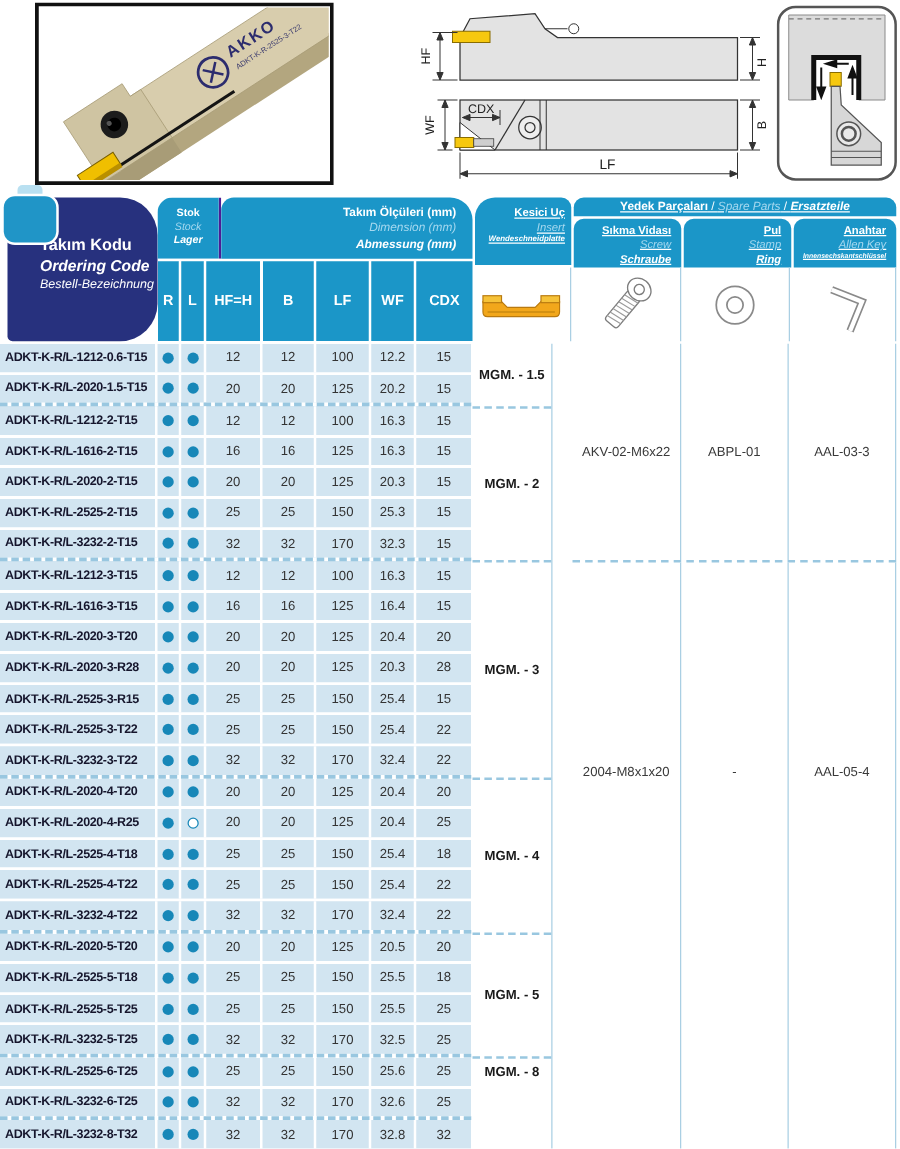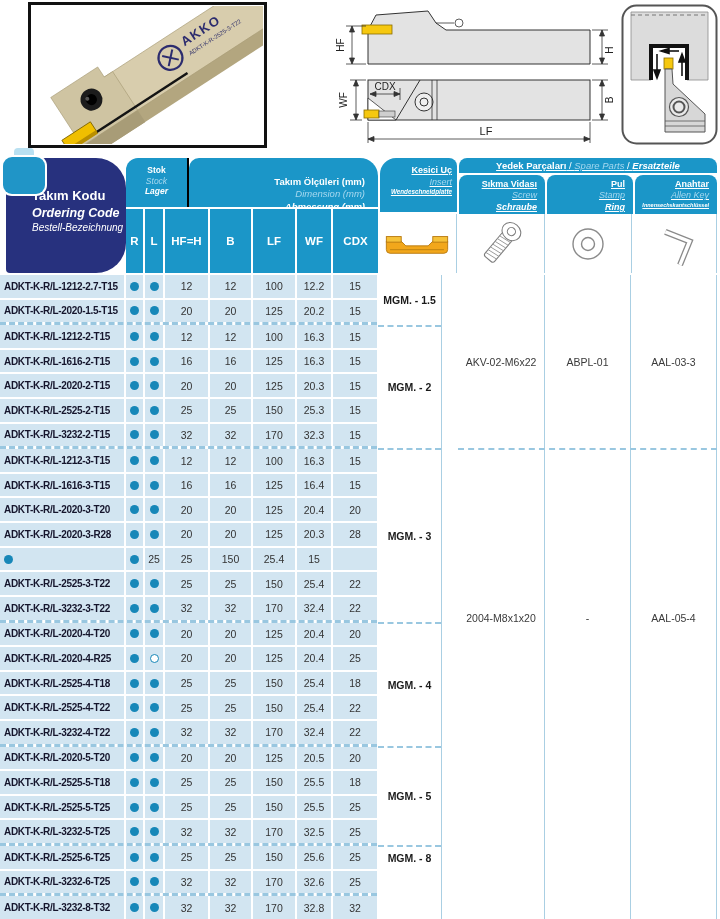--- a/index.html
+++ b/index.html
@@ -29,25 +29,25 @@
   .bm-body{ position:absolute; left:3px; top:157px; width:42px; height:37px;
     background:#2095c7; border-radius:9px; box-shadow:0 0 0 2px #fff; }
 
   .cyan { background:#1b96c8; color:#fff;text-decoration:underline; }
   .tl1{ font-weight:bold; }
   .tl2{ font-style:italic; color:#a5d8ef; }
   .tl3{ font-weight:bold; font-style:italic; }
 
   .band-sd{ position:absolute; left:126px; top:158px; width:252px; height:115px; }
   .strip-top{ height:49px; display:flex; }
-  .stok-cell{ width:63px; background:#1b96c8; background-clip:padding-box;
-    border-right:2px solid #000000; border-radius:12px 0 0 0;
+  .stok-cell{ width:51px; background:#1b96c8; background-clip:padding-box;
+    border-right:2px solid #4c1d95; border-radius:12px 0 0 0;
     text-align:center; padding-top:7px; font-size:8.5px; line-height:1.25; color:#fff;}
   .dims-cell{ flex:1; background:#1b96c8; border-radius:10px 18px 0 0;
-    text-align:right; padding:18px 13px 0 0; font-size:9.5px; line-height:1.3; color:#fff;}
+    text-align:right; padding:7px 13px 0 0; font-size:9.5px; line-height:1.3; color:#fff;}
   .strip-cols{ margin-top:2px; height:64px; display:flex; }
   .hcol{ background:#1b96c8; background-clip:padding-box; border-right:2px solid #fff;
     display:flex; align-items:center; justify-content:center;
     color:#fff; font-size:11.5px; font-weight:bold; }
   .hcol:last-child{ border-right:none; }
 
   .kesici-block{ position:absolute; left:380px; top:158px; width:77px; height:54px;
     border-radius:16px 8px 0 0; text-align:right; padding:7px 5px 0 0;
     font-size:9px; line-height:1.3; }
   .kesici-block .tl3{ font-size:6.3px; }
@@ -333,21 +333,21 @@
     <div class="icell">
       <svg width="52" height="52" viewBox="0 0 60 60">
         <polyline points="20,16 48,27 37,54" fill="none" stroke="#8a8a8a" stroke-width="7" stroke-linejoin="miter" stroke-linecap="butt"></polyline>
         <polyline points="20,16 48,27 37,54" fill="none" stroke="#fff" stroke-width="4" stroke-linejoin="miter" stroke-linecap="butt"></polyline>
       </svg>
     </div>
   </div>
 
   <div class="main-table">
       <div class="trow">
-        <div class="cell">ADKT-K-R/L-1212-2.7-T15</div>
+        <div class="cell">ADKT-K-R/L-1212-0.6-T15</div>
         <div class="cell">
           <span class="dot filled"></span>
         </div>
         <div class="cell">
           <span class="dot filled"></span>
         </div>
         <div class="cell">12</div>
         <div class="cell">12</div>
         <div class="cell">100</div>
         <div class="cell">12.2</div>
@@ -487,20 +487,21 @@
         <div class="cell">
           <span class="dot filled"></span>
         </div>
         <div class="cell">20</div>
         <div class="cell">20</div>
         <div class="cell">125</div>
         <div class="cell">20.3</div>
         <div class="cell">28</div>
       </div>
       <div class="trow rnorm">
+        <div class="cell">ADKT-K-R/L-2525-3-R15</div>
         <div class="cell">
           <span class="dot filled"></span>
         </div>
         <div class="cell">
           <span class="dot filled"></span>
         </div>
         <div class="cell">25</div>
         <div class="cell">25</div>
         <div class="cell">150</div>
         <div class="cell">25.4</div>

